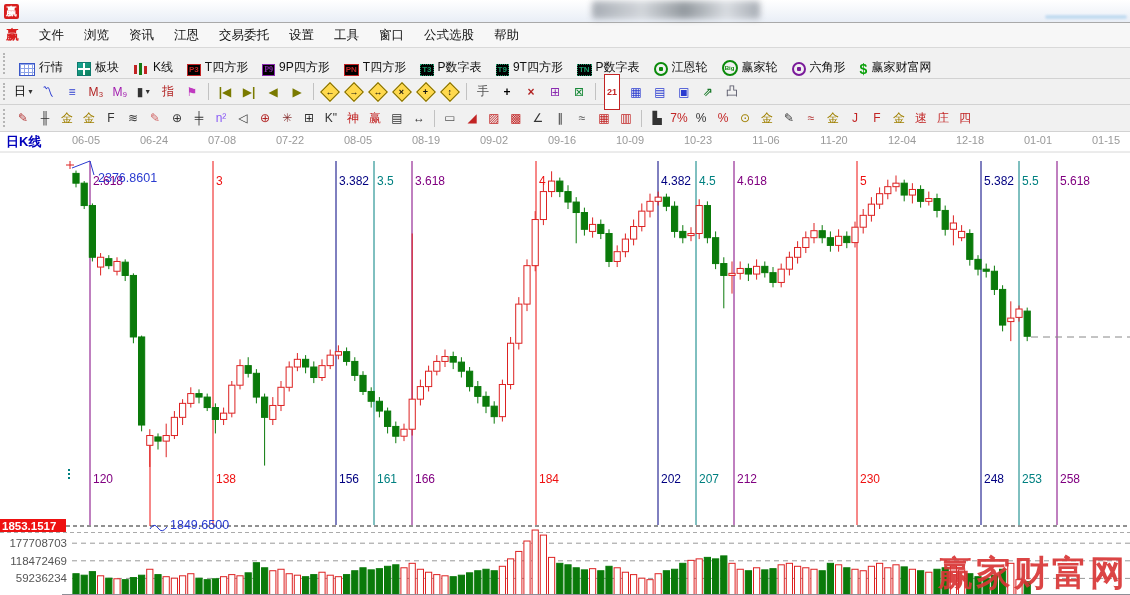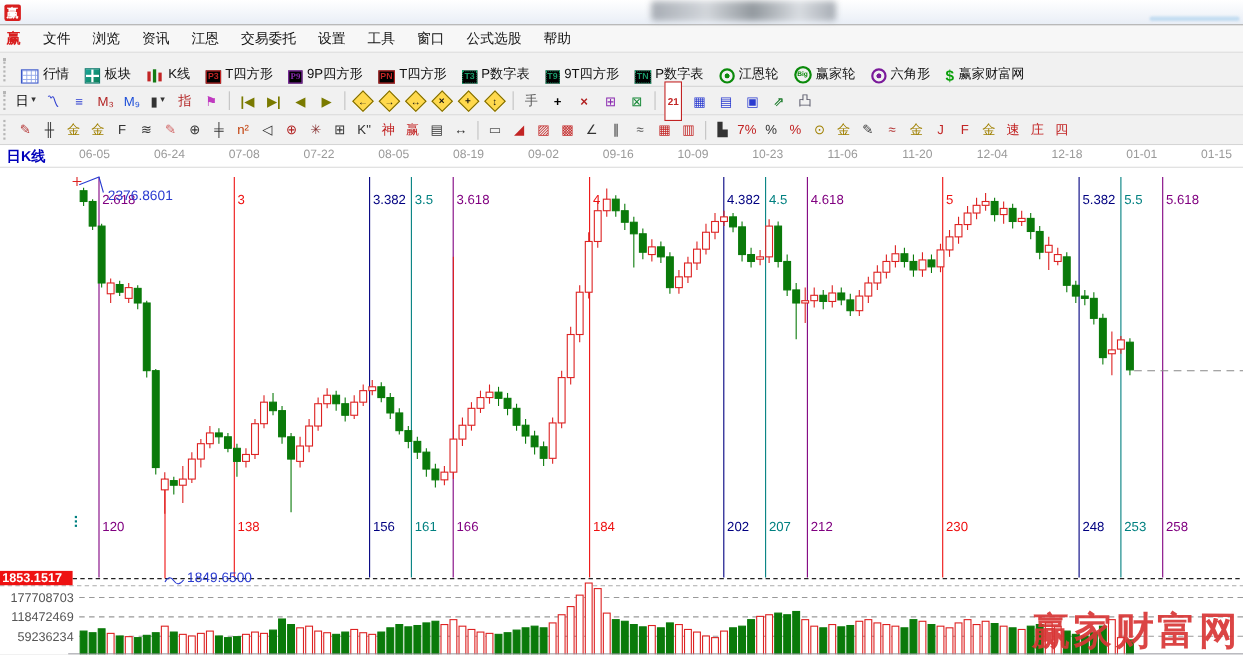--- a/index.html
+++ b/index.html
@@ -144,21 +144,21 @@
       </div>
     </div>
 
   <div id="toolbar2" class="tbar">
     <span class="grip"></span>
 
   <div class="tb2-btn" style="color: rgb(0, 0, 0);">日<span class="drop">▼</span></div>
       <div class="tb2-btn" style="color: rgb(42, 59, 208);">〽</div>
       <div class="tb2-btn" style="color: rgb(42, 59, 208);">≡</div>
       <div class="tb2-btn" style="color: rgb(178, 34, 34);">M₃</div>
-      <div class="tb2-btn" style="color: #1d4ed8;">M₉</div>
+      <div class="tb2-btn" style="color: #a21caf;">M₉</div>
       <div class="tb2-btn" style="color: rgb(51, 51, 51);">▮<span class="drop">▼</span></div>
       <div class="tb2-btn" style="color: rgb(178, 34, 34);">指</div>
       <div class="tb2-btn" style="color: rgb(192, 58, 192);">⚑</div>
       <span class="sep"></span>
       <div class="tb2-btn bold" style="color: rgb(122, 122, 0);">|◀</div>
       <div class="tb2-btn bold" style="color: rgb(122, 122, 0);">▶|</div>
       <div class="tb2-btn bold" style="color: rgb(122, 122, 0);">◀</div>
       <div class="tb2-btn bold" style="color: rgb(122, 122, 0);">▶</div>
       <span class="sep"></span>
       <div class="tb2-btn">
@@ -213,21 +213,21 @@
 
   <div class="tb3-btn" style="color: rgb(178, 48, 48);">✎</div>
       <div class="tb3-btn" style="color: rgb(51, 51, 51);">╫</div>
       <div class="tb3-btn" style="color: rgb(160, 128, 0);">金</div>
       <div class="tb3-btn" style="color: rgb(160, 128, 0);">金</div>
       <div class="tb3-btn" style="color: rgb(51, 51, 51);">F</div>
       <div class="tb3-btn" style="color: rgb(51, 51, 51);">≋</div>
       <div class="tb3-btn" style="color: rgb(208, 96, 96);">✎</div>
       <div class="tb3-btn" style="color: rgb(51, 51, 51);">⊕</div>
       <div class="tb3-btn" style="color: rgb(51, 51, 51);">╪</div>
-      <div class="tb3-btn" style="color: #c2410c;">n²</div>
+      <div class="tb3-btn" style="color: #8b5cf6;">n²</div>
       <div class="tb3-btn" style="color: rgb(51, 51, 51);">◁</div>
       <div class="tb3-btn" style="color: rgb(178, 34, 34);">⊕</div>
       <div class="tb3-btn" style="color: rgb(136, 51, 51);">✳</div>
       <div class="tb3-btn" style="color: rgb(51, 51, 51);">⊞</div>
       <div class="tb3-btn" style="color: rgb(51, 51, 51);">K"</div>
       <div class="tb3-btn" style="color: rgb(194, 36, 36);">神</div>
       <div class="tb3-btn" style="color: rgb(194, 36, 36);">赢</div>
       <div class="tb3-btn" style="color: rgb(51, 51, 51);">▤</div>
       <div class="tb3-btn" style="color: rgb(51, 51, 51);">↔</div>
       <span class="sep"></span>

